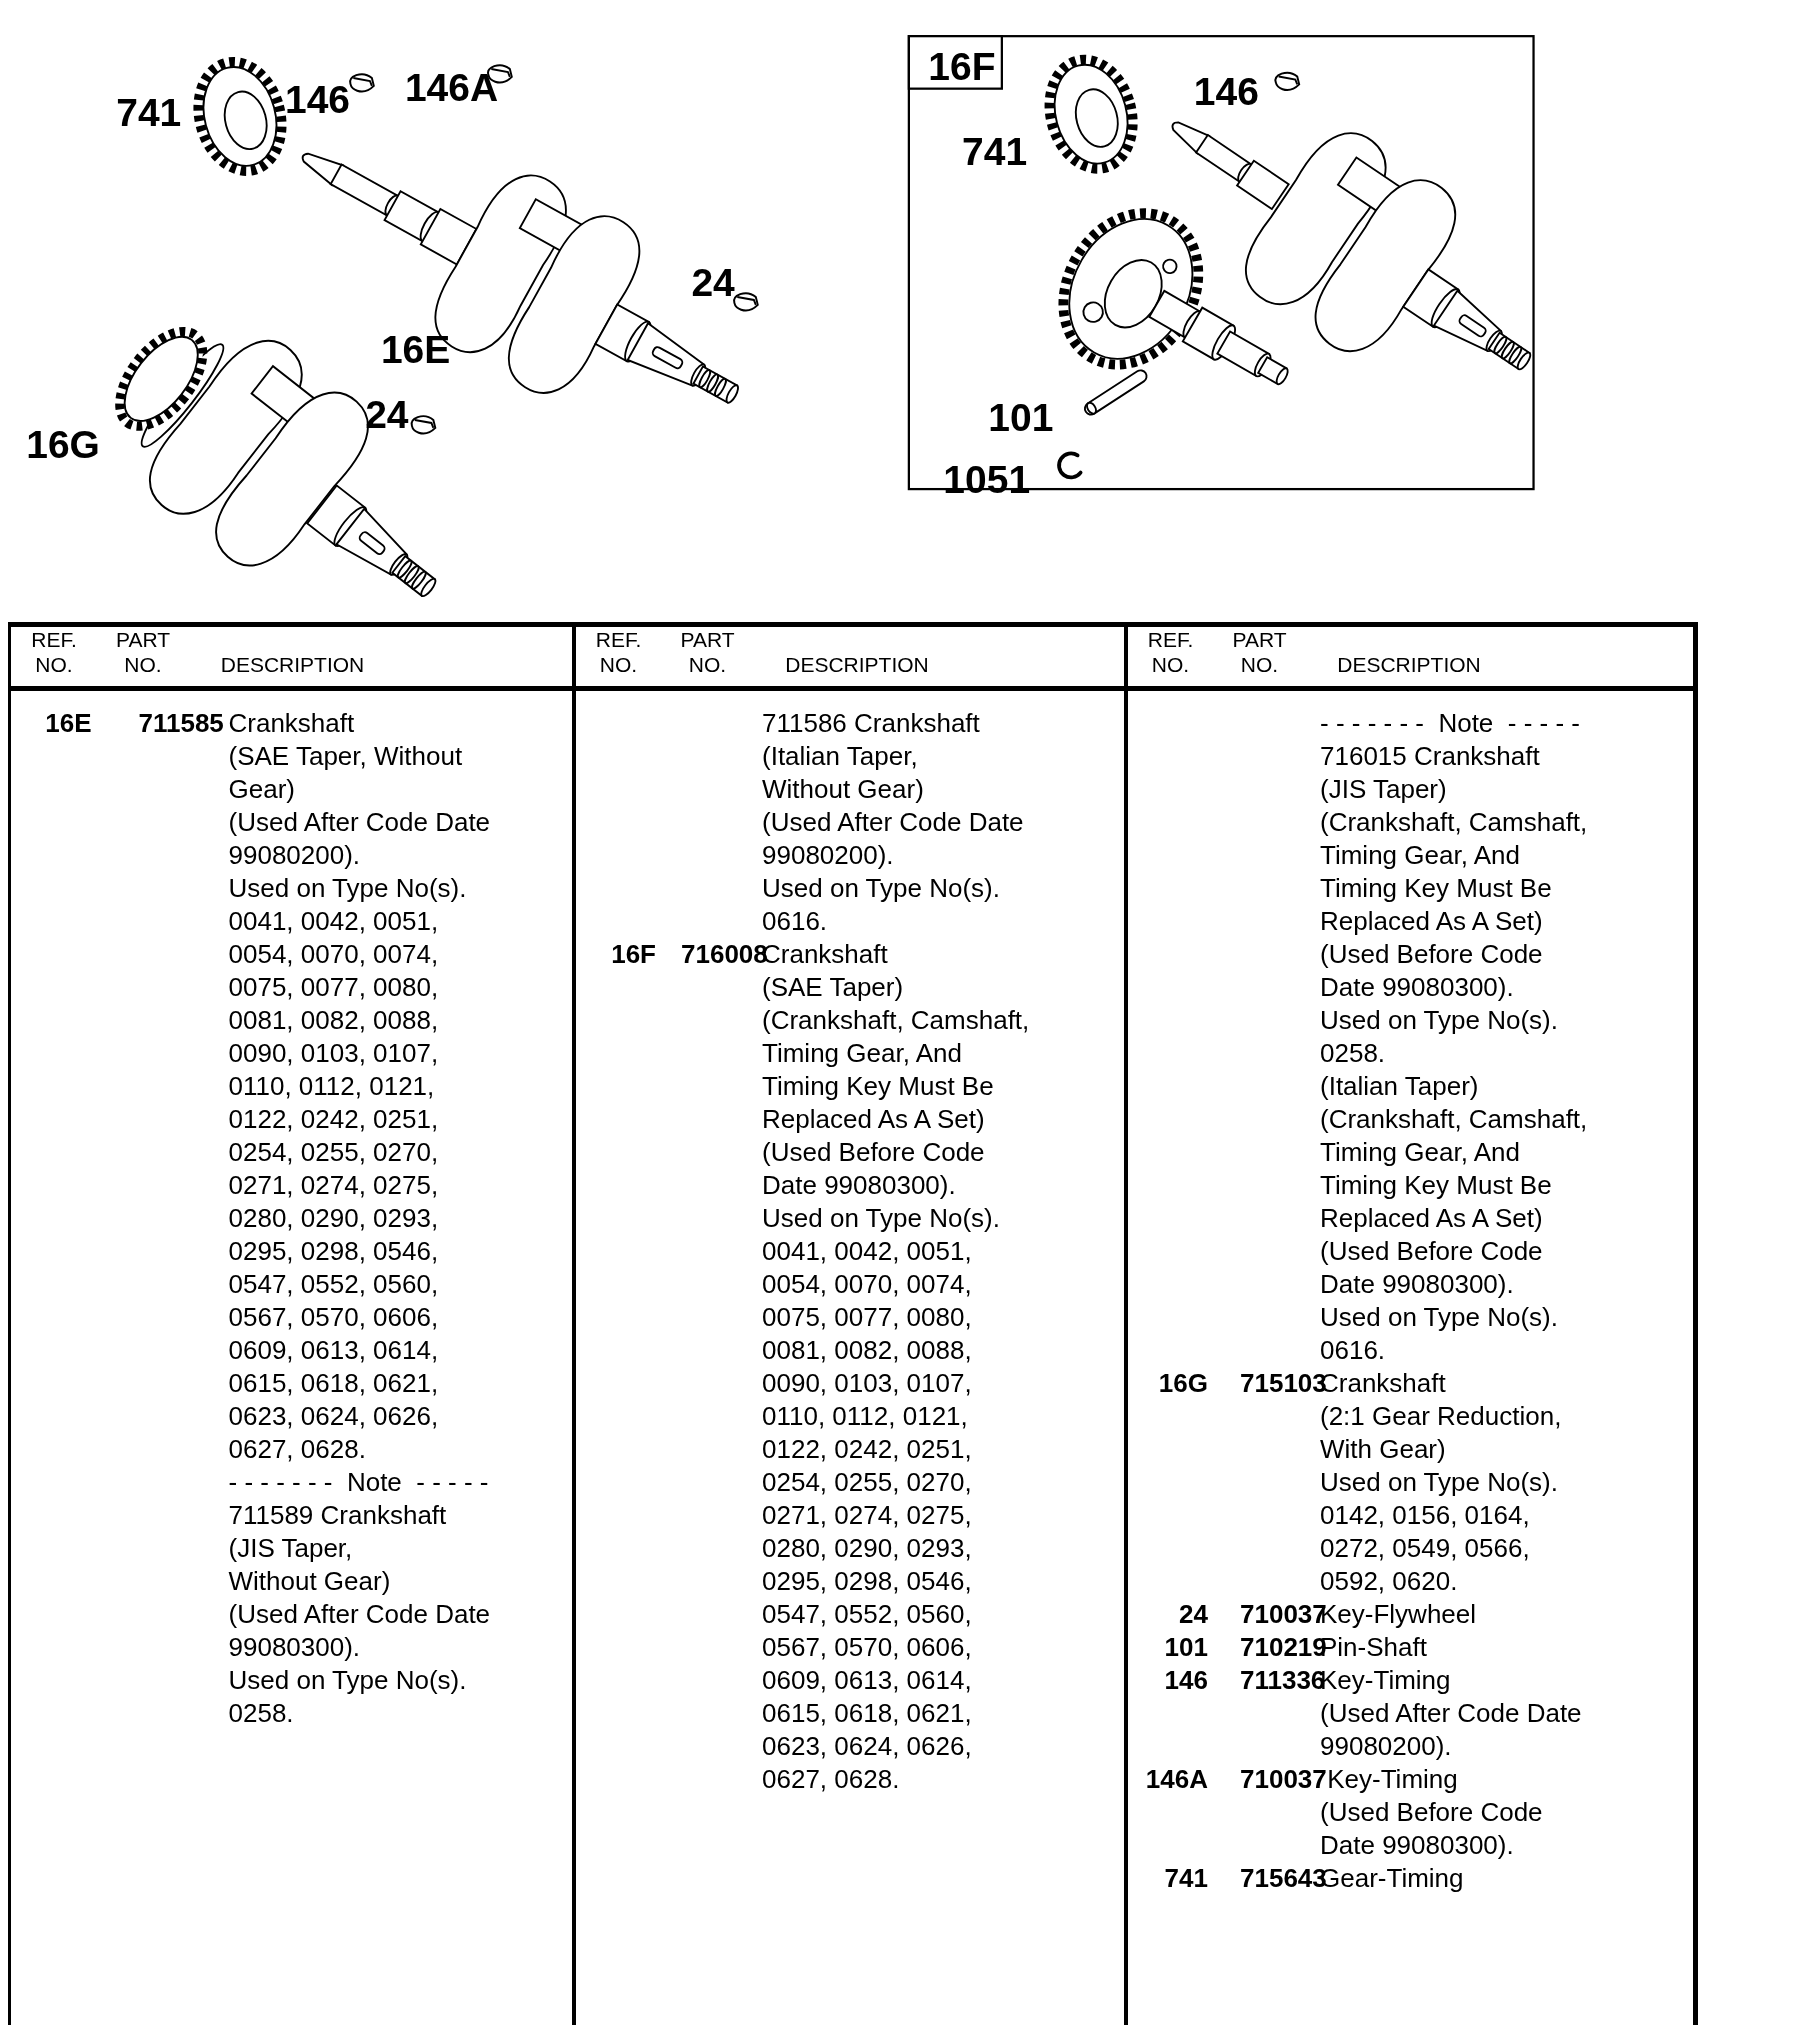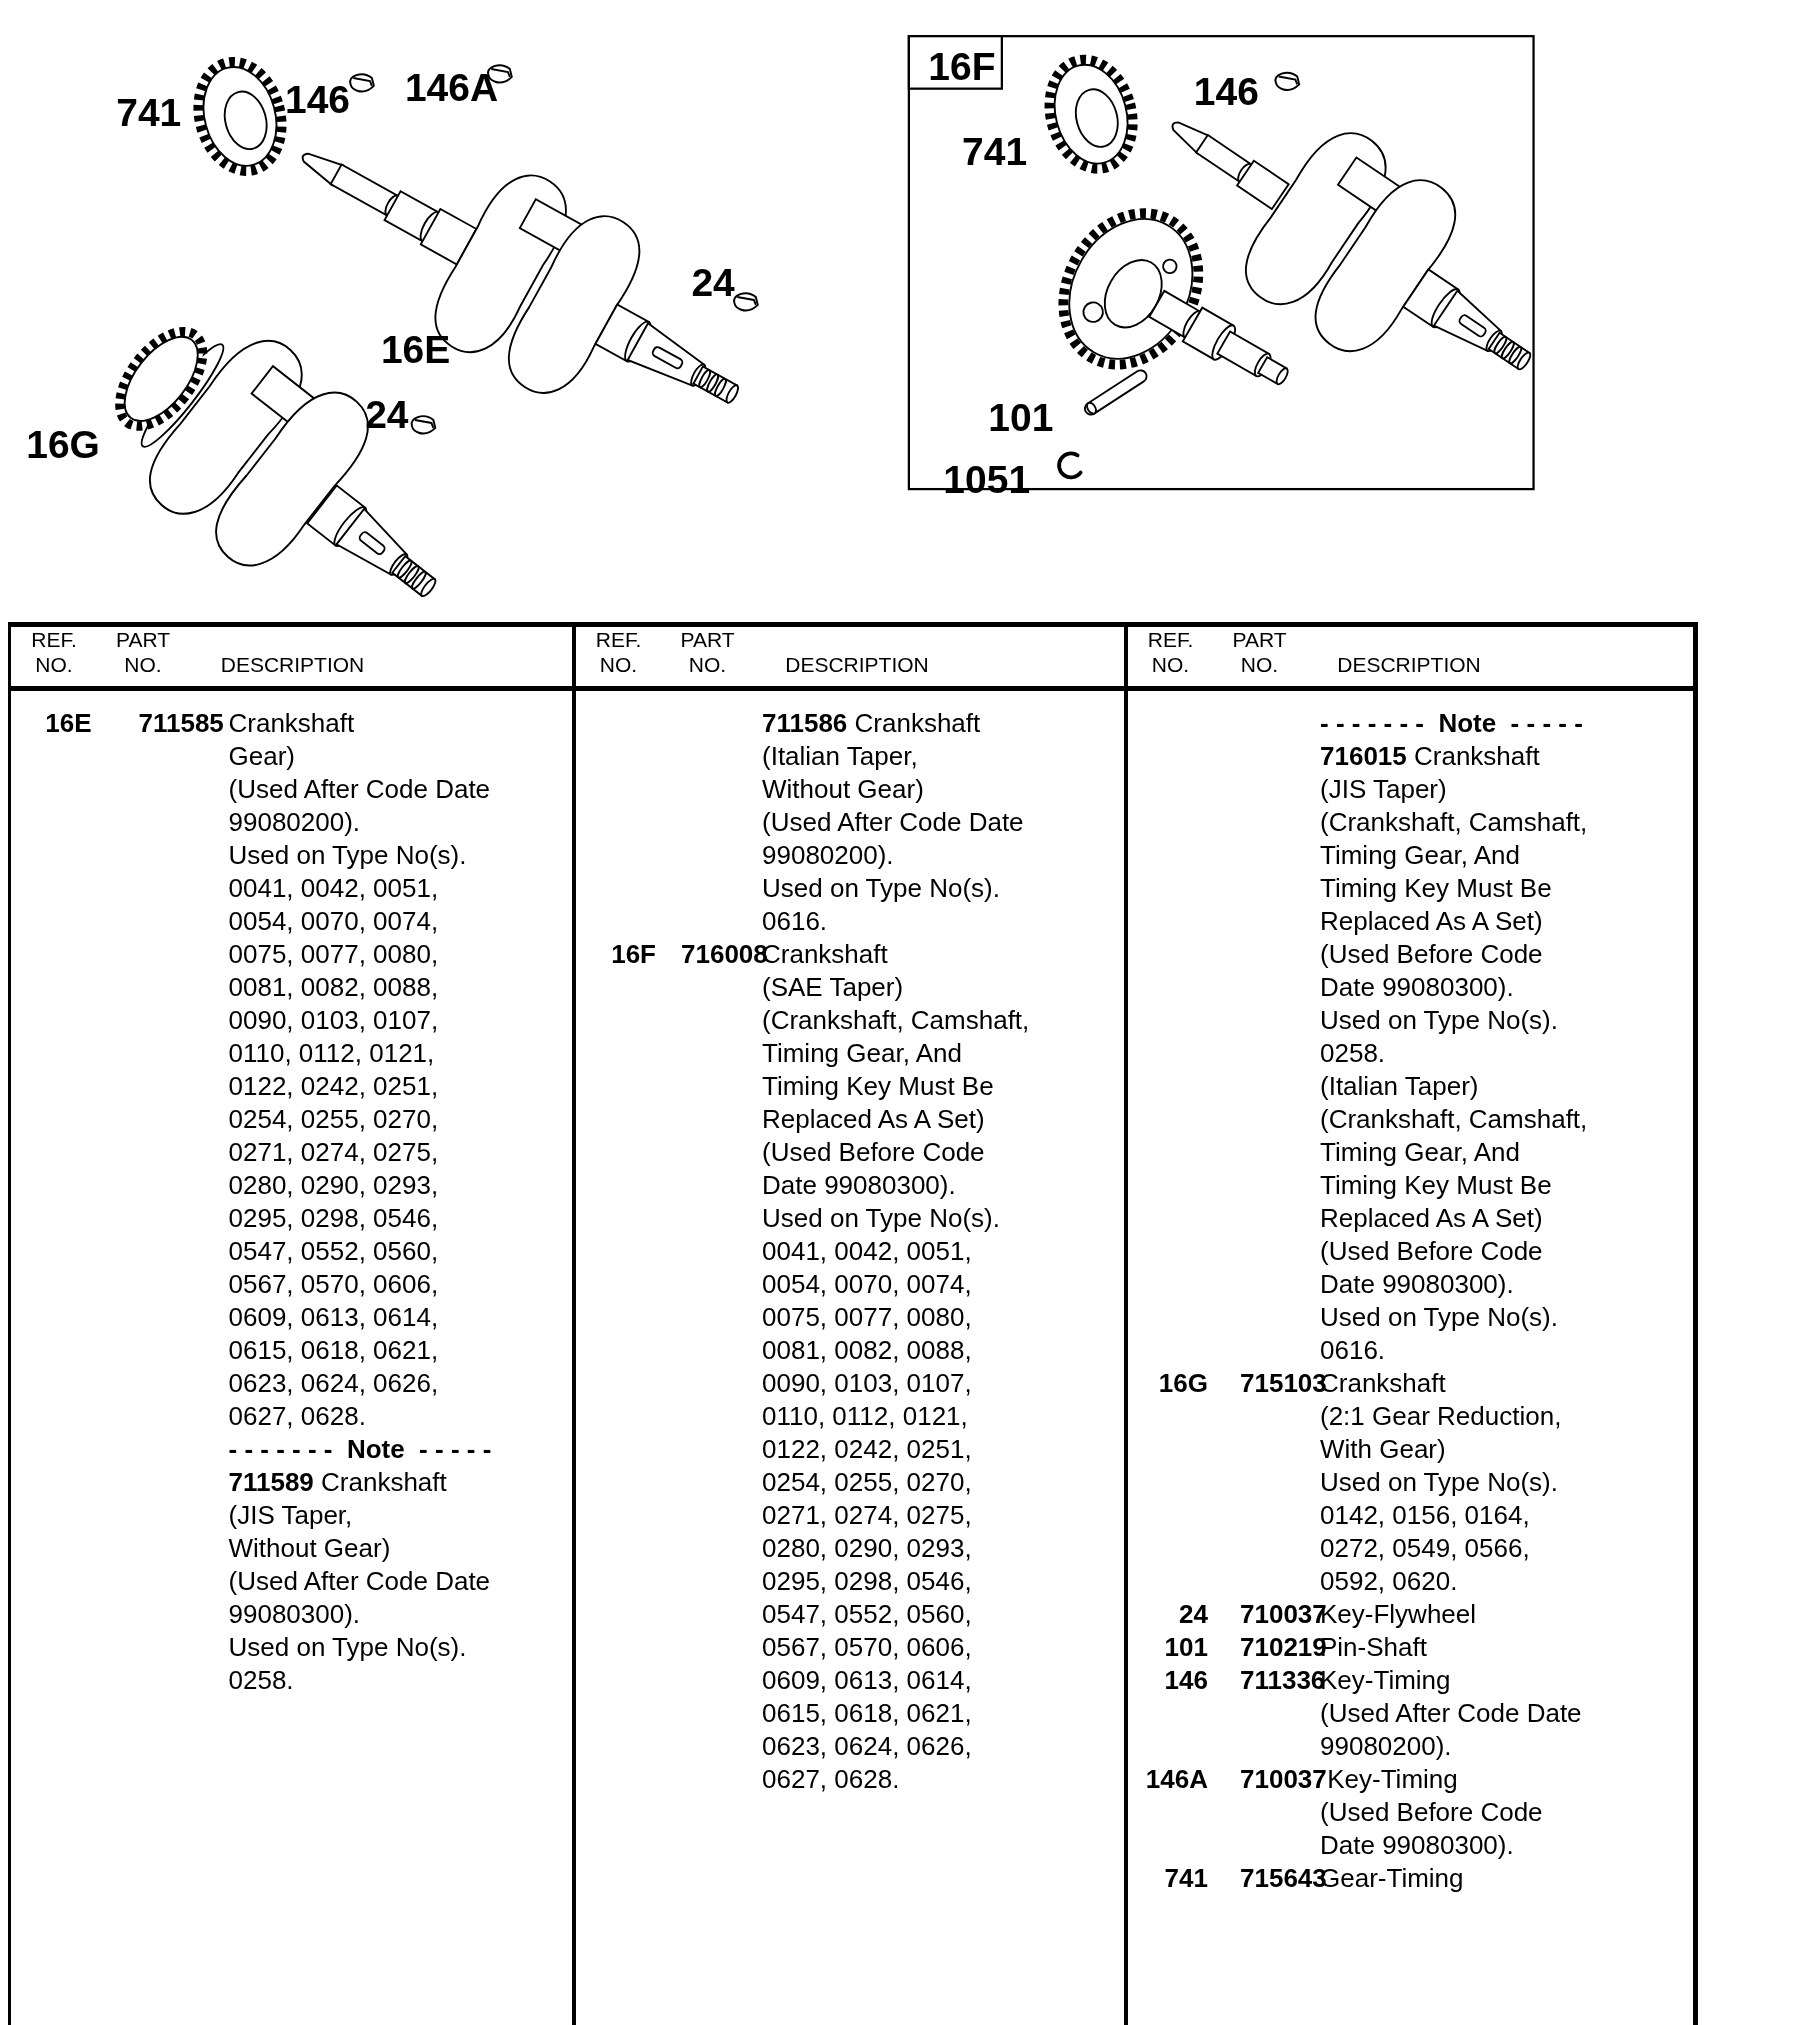--- a/index.html
+++ b/index.html
@@ -21,21 +21,21 @@
   .h-ref2{left:0;width:93px;top:30px}
   .h-part1{left:89px;width:93px;top:5.3px}
   .h-part2{left:89px;width:93px;top:30px}
   .h-desc{left:161px;width:248px;top:30px}
   .body{position:absolute;top:69px;left:0;right:0;padding-top:15px}
   .row{position:relative;height:33px;line-height:33px;font-size:26px}
   .row span{position:absolute;top:0;white-space:pre}
   .row .ref{left:0;width:84px;text-align:right;font-weight:bold}
   .row .part{left:var(--partx);font-weight:bold}
   .row .desc{left:var(--descx)}
-  .row b{font-weight:bold}
+  .row b{font-weight:normal}
   
   svg{position:absolute;left:0;top:0}
   svg text{font-family:"Liberation Sans",sans-serif;font-weight:bold;font-size:52px;fill:#000}
 </style>
 </head>
 <body>
 
 <svg width="1811" height="622" viewBox="0 0 2415 829">
   <defs>
     <g id="gearsym">
@@ -178,20 +178,25 @@
   </div>
   <div class="body">
       <div class="row">
         <span class="ref">16E</span>
         <span class="part">711585</span>
         <span class="desc">Crankshaft</span>
       </div>
       <div class="row">
         <span class="ref"></span>
         <span class="part"></span>
+        <span class="desc">(SAE Taper, Without</span>
+      </div>
+      <div class="row">
+        <span class="ref"></span>
+        <span class="part"></span>
         <span class="desc">Gear)</span>
       </div>
       <div class="row">
         <span class="ref"></span>
         <span class="part"></span>
         <span class="desc">(Used After Code Date</span>
       </div>
       <div class="row">
         <span class="ref"></span>
         <span class="part"></span>

